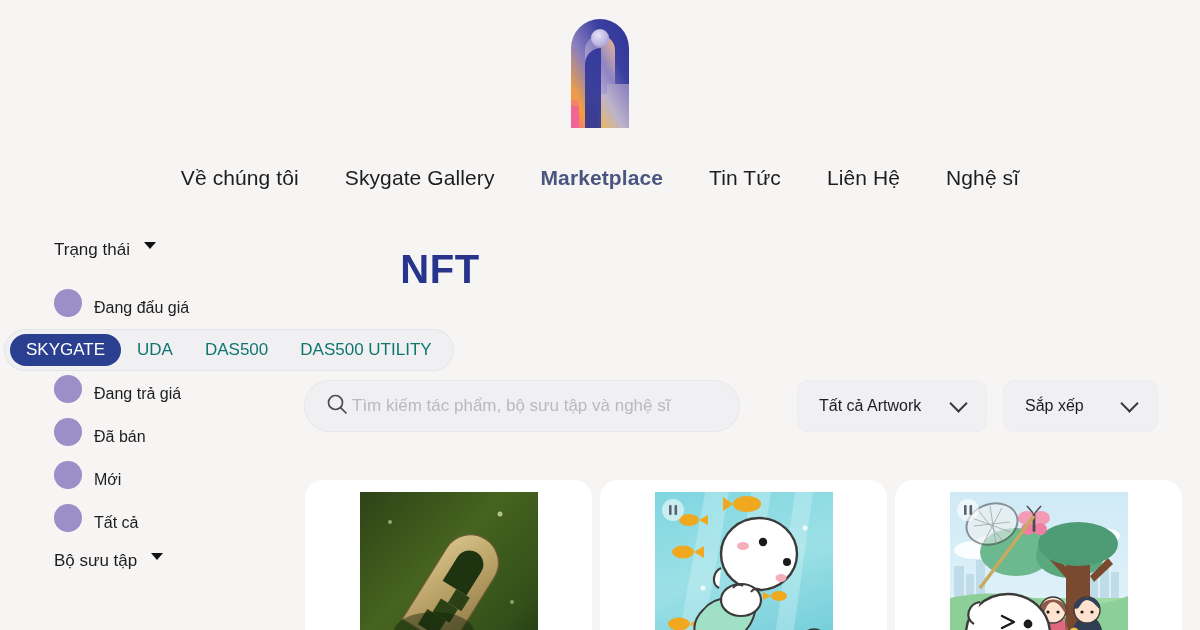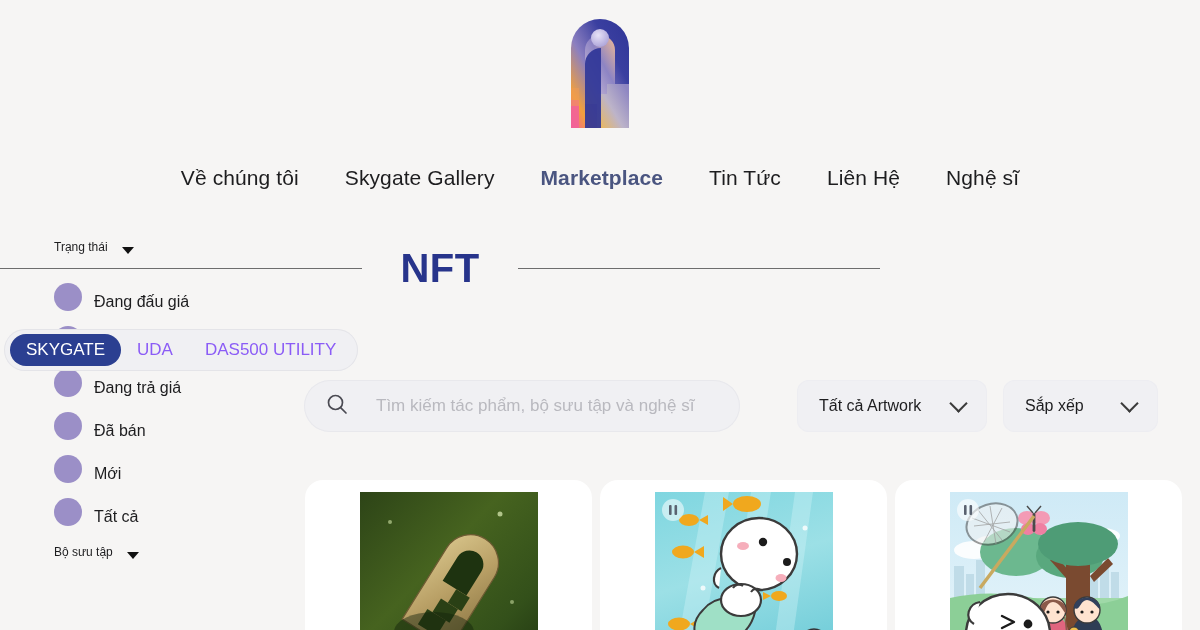--- a/index.html
+++ b/index.html
@@ -26,69 +26,69 @@
   }
   .nav-item {
     font-size: 21px; font-weight: 400; color: #1d1d1f;
     letter-spacing: .1px; white-space: nowrap; cursor: pointer;
   }
   .nav-item.active { color: #4a5580; font-weight: bold; }
 
   
   .sidebar { position: absolute; top: 240px; left: 54px; width: 220px; }
   .filter-head {
-    display: flex; align-items: flex-end; gap: 14px;
-    font-size: 12px; color: #1d1d1f; margin-bottom: 14px; cursor: pointer;
+    display: flex; align-items: flex-start; gap: 14px;
+    font-size: 17px; color: #1d1d1f; margin-bottom: 14px; cursor: pointer;
   }
   .caret {
     width: 0; height: 0; border-left: 6px solid transparent;
     border-right: 6px solid transparent; border-top: 7px solid #111;
     margin-top: 2px;
   }
   .filter-row {
     display: flex; align-items: flex-end; gap: 12px;
     height: 43px; cursor: pointer;
   }
   .dot {
     width: 28px; height: 28px; border-radius: 50%;
     background: #9b8fc7; flex: 0 0 28px;
   }
   .filter-label { font-size: 16px; color: #1d1d1f; }
   .sidebar-sec2 { margin-top: 19px; }
 
   .title-row {
     position: absolute; top: 248px; left: 0; width: 880px;
-    display: flex; align-items: center; gap: 0;
+    display: flex; align-items: center; gap: 0; flex-direction: column;
   }
   .rule { height: 1px; background: #6d6d6d; flex: 1 1 auto; }
   .rule.left { margin-right: 38px; }
   .rule.right { margin-left: 38px; }
   .nft-title {
     font-size: 40px; font-weight: 700; color: #27348b;
     letter-spacing: .5px; line-height: 1; white-space: nowrap;
   }
 
   
   .tabs {
     position: absolute; top: 329px; left: 4px;
     display: inline-flex; align-items: center;
     background: #f0f0f3; border-radius: 22px; padding: 5px 6px;
     box-shadow: 0 0 0 1px #e4e4e8 inset;
   }
   .tab {
-    font-size: 17px; color: #8b5cf6; padding: 6px 16px;
+    font-size: 17px; color: #0f766e; padding: 6px 16px;
     border-radius: 18px; cursor: pointer; white-space: nowrap;
   }
   .tab.active { background: #2b3f91; color: #ffffff; font-weight: 400; }
 
   
   .search {
     position: absolute; top: 380px; left: 304px; width: 436px; height: 52px;
     background: #f0f0f3; border-radius: 26px;
-    display: flex; align-items: center; gap: 28px; padding: 0 22px;
+    display: flex; align-items: center; gap: 4px; padding: 0 22px;
     box-shadow: 0 0 0 1px #e8e8ec inset;
   }
   .search-input {
     border: 0; background: transparent; outline: none;
     font-family: "Liberation Sans", sans-serif;
     font-size: 17px; color: #b9b9bf; width: 100%;
   }
   .search-input::placeholder { color: #b9b9bf; }
 
   .dd {
@@ -220,20 +220,21 @@
 
   <div class="title-row">
     <div class="rule left"></div>
     <div class="nft-title">NFT</div>
     <div class="rule right"></div>
   </div>
 
   <div class="tabs">
     <span class="tab active">SKYGATE</span>
     <span class="tab">UDA</span>
+    <span class="tab">DAS500</span>
     <span class="tab">DAS500 UTILITY</span>
   </div>
 
   <div class="search">
     <span>
       <svg width="22" height="22" viewBox="0 0 22 22">
         <circle cx="9.5" cy="9.5" r="7" fill="none" stroke="#4a4a52" stroke-width="1.7"></circle>
         <line x1="14.6" y1="14.6" x2="20" y2="20" stroke="#4a4a52" stroke-width="1.7" stroke-linecap="round"></line>
       </svg>
     </span>

